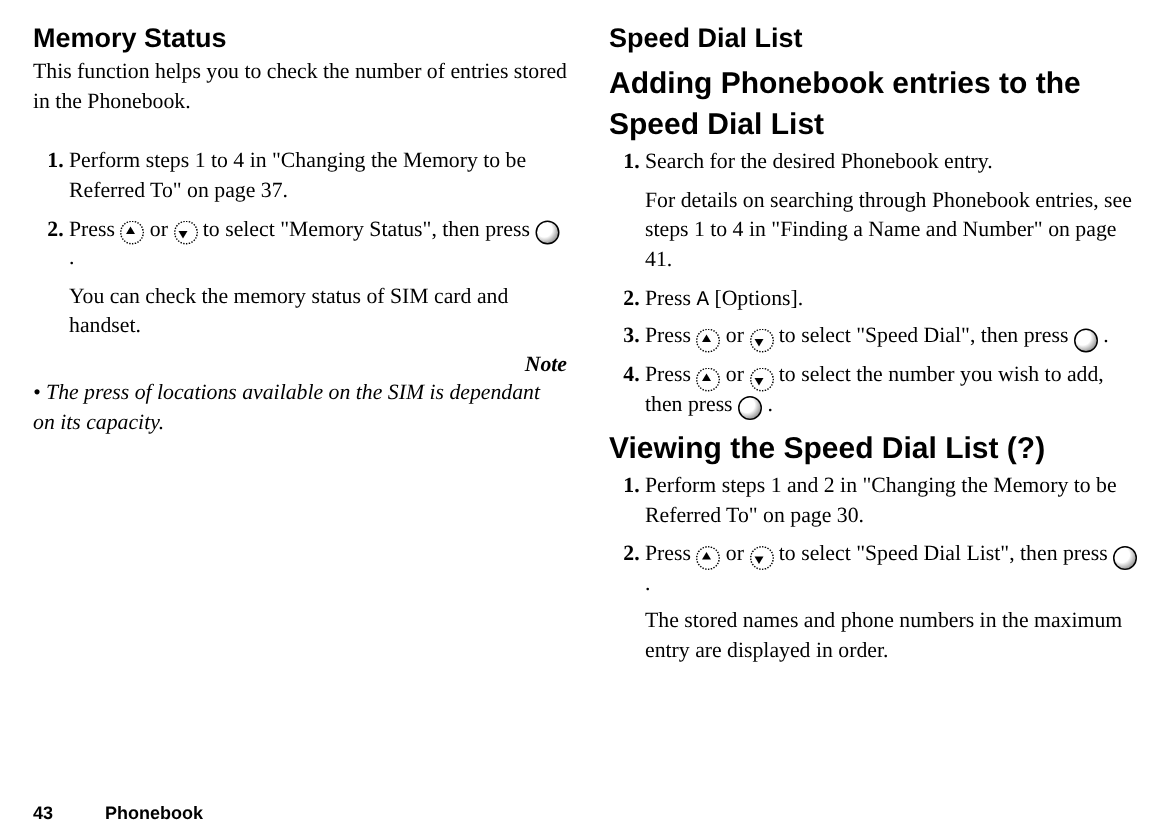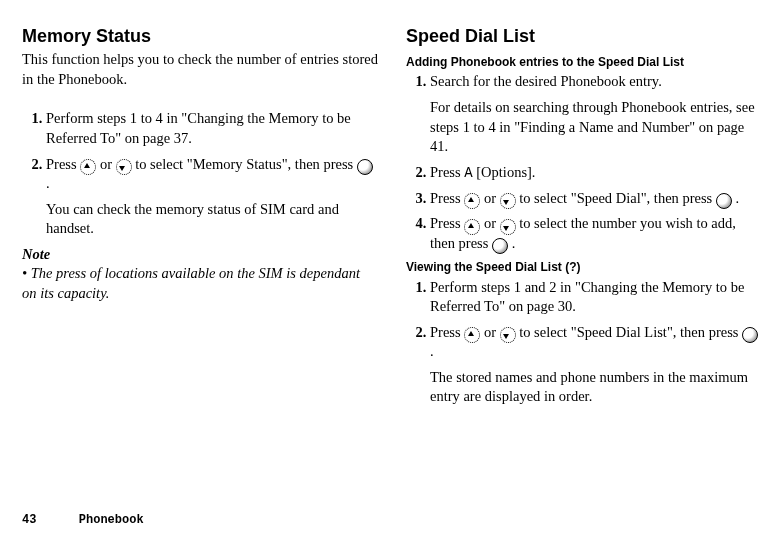--- a/index.html
+++ b/index.html
@@ -8,21 +8,21 @@
     width: 780px;
     height: 549px;
     font-family: "Times New Roman", Times, serif;
     color: #000;
     background: #fff;
   }
   .page {
     box-sizing: border-box;
     width: 780px;
     height: 549px;
-    padding: 24px 18px 10px 22px;
+    padding: 13px 18px 10px 22px;
     position: relative;
     border-radius: 20px;
   }
   .cols {
     display: flex;
     gap: 28px;
   }
   .col {
     flex: 1;
     font-size: 14.5px;
@@ -33,37 +33,38 @@
     font-weight: bold;
     font-size: 18px;
     margin: 0 0 2px 0;
   }
   .lead {
     margin: 0 0 20px 0;
   }
   .sub {
     font-family: Arial, Helvetica, sans-serif;
     font-weight: bold;
-    font-size: 12px;
+    font-size: 20px;
     margin: 6px 0 2px 0;
   }
   ol.steps {
     margin: 0 0 6px 0;
     padding-left: 24px;
   }
   ol.steps > li {
     margin-bottom: 6px;
   }
   ol.steps > li::marker {
     font-weight: bold;
   }
   .note-label {
     font-style: italic;
     font-weight: bold;
     margin: 6px 0 0 0;
+    text-align: right;
   }
   .note-body {
     font-style: italic;
     margin: 0 0 0 0;
   }
   .note-body::before {
     content: "• ";
   }
   .icon {
     display: inline-block;
@@ -107,22 +108,22 @@
     font-family: "Courier New", monospace;
     font-size: 14px;
   }
   .after {
     display: block;
     margin-top: 6px;
   }
   .footer {
     position: absolute;
     left: 22px;
-    bottom: 22px;
-    font-family: Liberation Mono, monospace;
+    bottom: 0;
+    font-family: Liberation Sans, sans-serif;
     font-weight: bold;
     font-size: 12px;
   }
   .footer .gap { display:inline-block; width:28px; }
 </style>
 </head>
 <body>
 
 <div class="page">
   <div class="cols">

